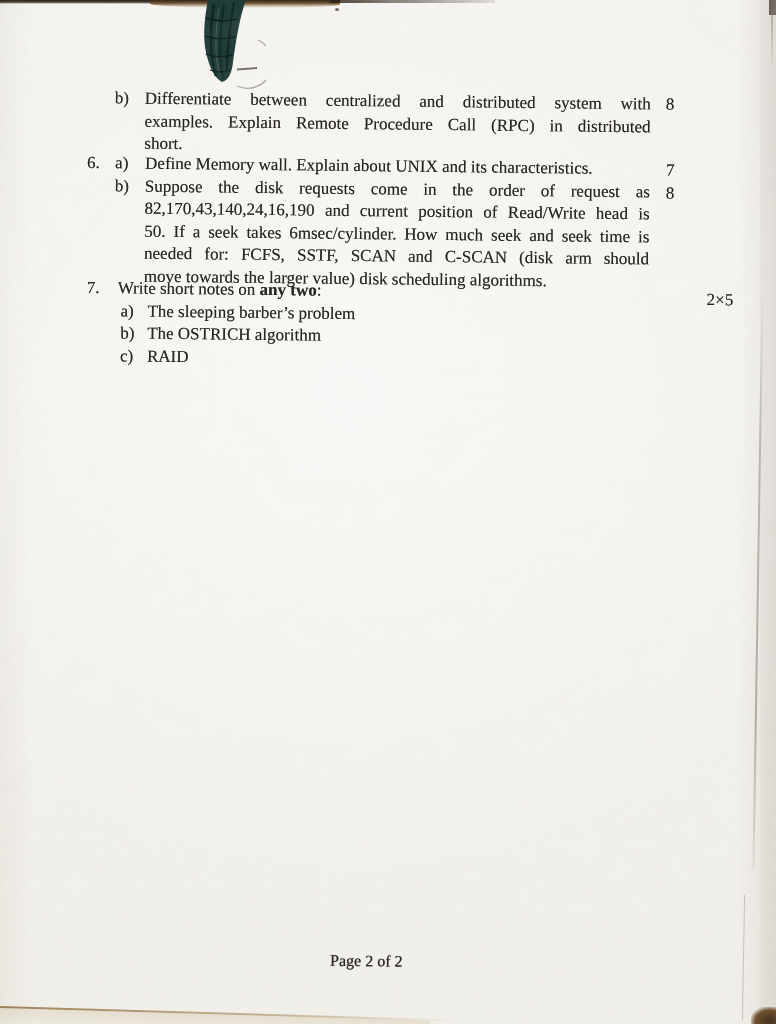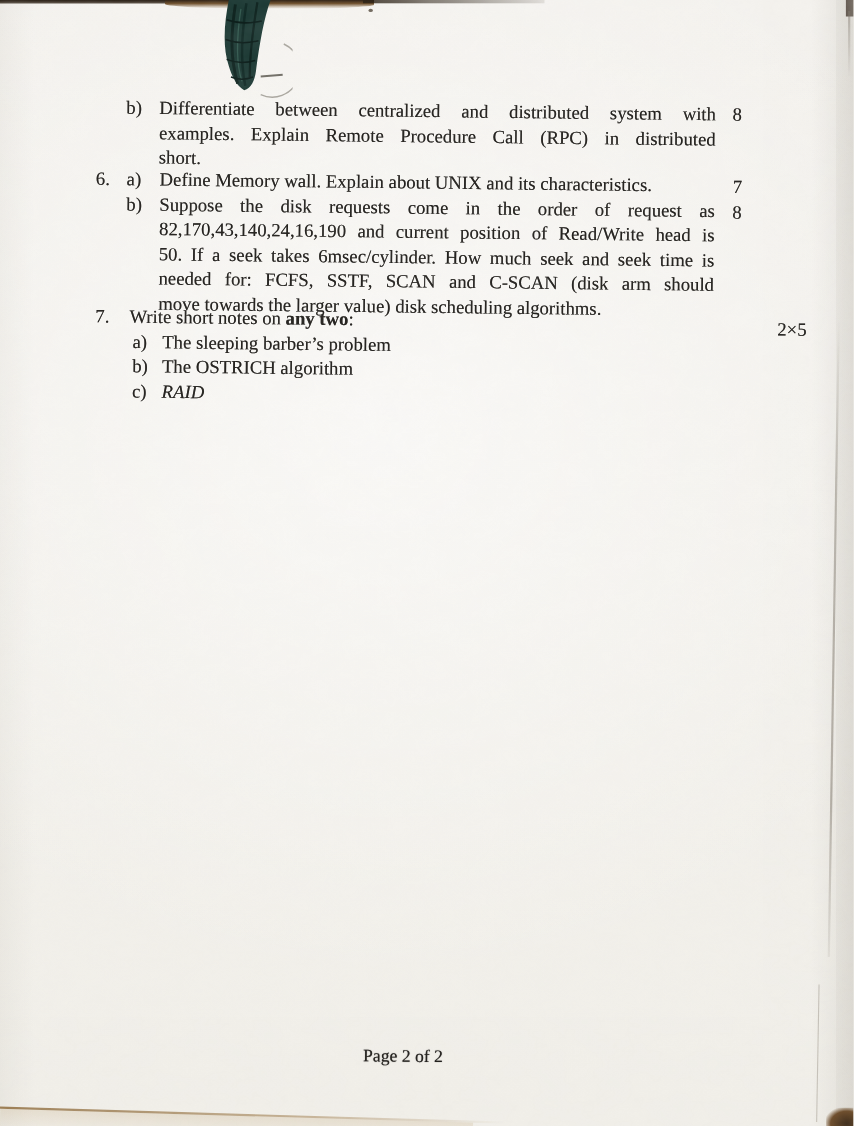--- a/index.html
+++ b/index.html
@@ -131,21 +131,21 @@
 
     <div class="line" style="left:90px;  top:276px;">7.</div>
     <div class="line" style="left:121px; top:276px;"><span>Write short notes on </span><span class="bold">any two</span><span>:</span></div>
     <div class="line" style="left:676px; top:281px;margin-left:34px;">2×5</div>
 
     <div class="line" style="left:124px; top:298.5px;">a)</div>
     <div class="line" style="left:151px; top:298.5px;">The sleeping barber’s problem</div>
     <div class="line" style="left:124px; top:321px;">b)</div>
     <div class="line" style="left:151px; top:321px;">The OSTRICH algorithm</div>
     <div class="line" style="left:124px; top:343.5px;">c)</div>
-    <div class="line" style="left:151px; top:343.5px;font-style:italic;">RAID</div>
+    <div class="line" style="left:151px; top:343.5px;">RAID</div>
 
     <div class="line footer-line" style="left:341px; top:946px;">Page 2 of 2</div>
   </div>
 
   <svg class="noise" width="776" height="1024">
     <filter id="paperNoise">
       <feTurbulence type="fractalNoise" baseFrequency="0.035 0.05" numOctaves="4" seed="7"></feTurbulence>
       <feColorMatrix type="matrix" values="0 0 0 0 0.80  0 0 0 0 0.79  0 0 0 0 0.76  0 0 0 0.16 0"></feColorMatrix>
     </filter>
     <rect width="776" height="1024" filter="url(#paperNoise)"></rect>

